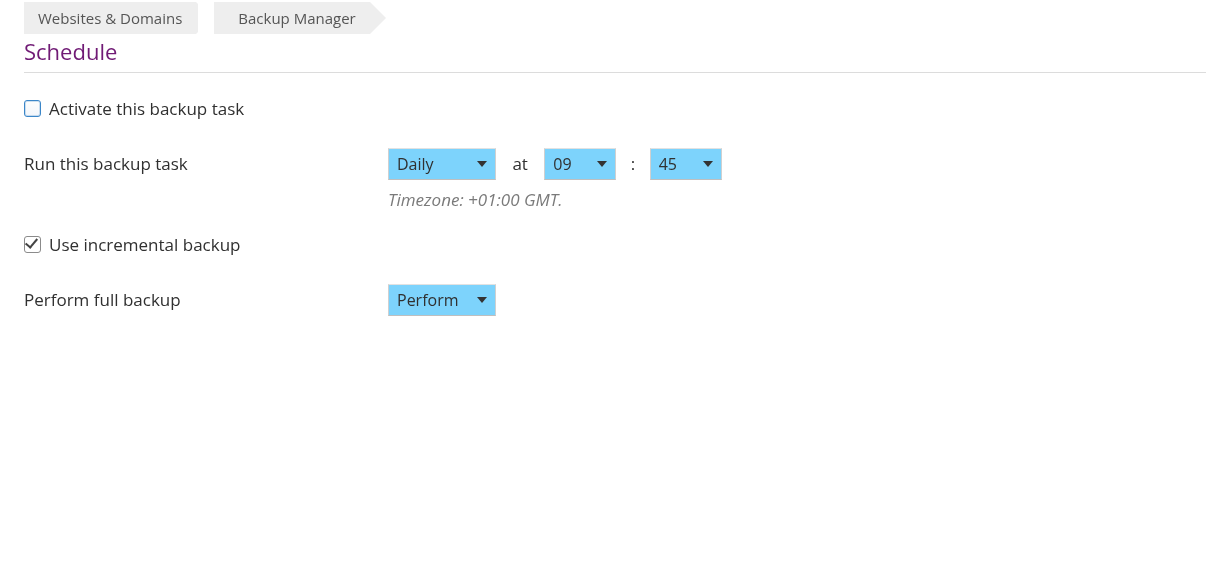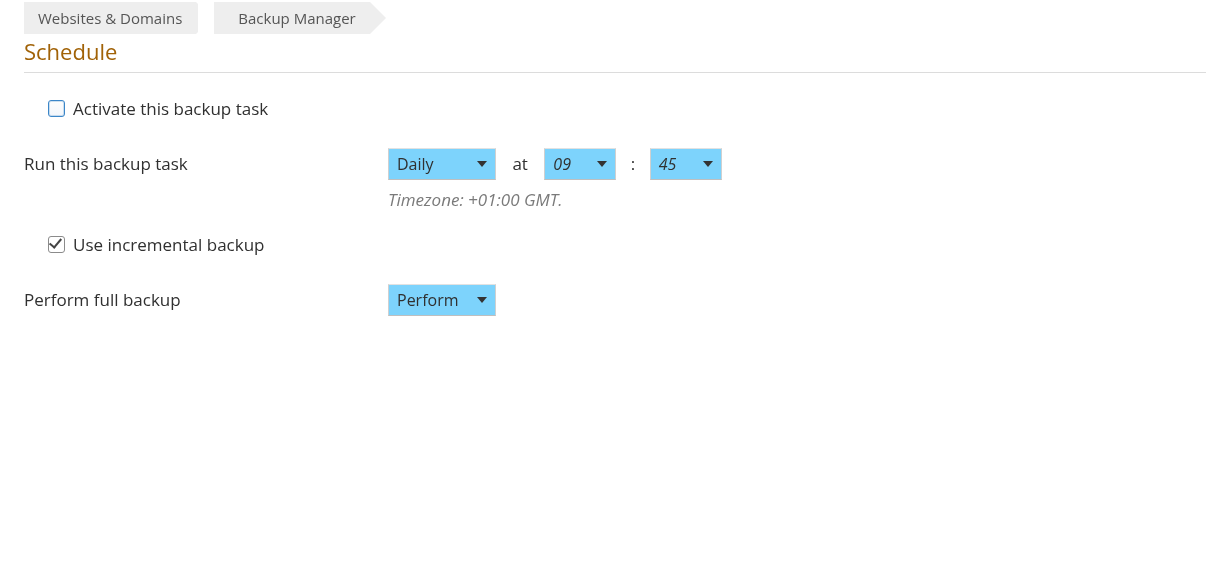--- a/index.html
+++ b/index.html
@@ -60,21 +60,21 @@
     margin: 10px 0 22px 0;
     font-weight: 300;
     font-size: 36px;
     color: #444;
     letter-spacing: 0.2px;
   }
   
   .section-title {
     font-size: 22px;
     font-weight: 400;
-    color: #a16207;
+    color: #701a75;
     border-bottom: 1px solid #dcdcdc;
     padding-bottom: 6px;
     margin-bottom: 24px;
   }
   
   .row {
     display: flex;
     align-items: baseline;
     margin-bottom: 8px;
   }
@@ -96,21 +96,20 @@
     margin-top: 8px;
     font-style: italic;
   }
   .req { color: #d9534f; }
   
   label.checkbox {
     display: inline-flex;
     align-items: center;
     gap: 8px;
     cursor: pointer;
-    margin-left: 24px;
   }
   .cb {
     width: 17px; height: 17px;
     display: inline-block;
     background: #fff;
     border: 1px solid #9aa0a6;
     border-radius: 3px;
     position: relative;
     box-sizing: border-box;
   }
@@ -143,21 +142,21 @@
     border-bottom-color: #bfbfbf;
     padding: 0 8px;
     font-size: 16px;
     color: #303030;
     cursor: pointer;
     user-select: none;
     min-width: 90px;
     justify-content: space-between;
     gap: 18px;
   }
-  .select.sm { min-width: 54px; gap: 10px; font-style: italic; }
+  .select.sm { min-width: 54px; gap: 10px; }
   .caret {
     width: 0; height: 0;
     border-left: 5px solid transparent;
     border-right: 5px solid transparent;
     border-top: 6px solid #333;
   }
   .between { margin: 0 12px; color:#303030; }
   .colon { margin: 0 10px; }
   
   .textinput {

